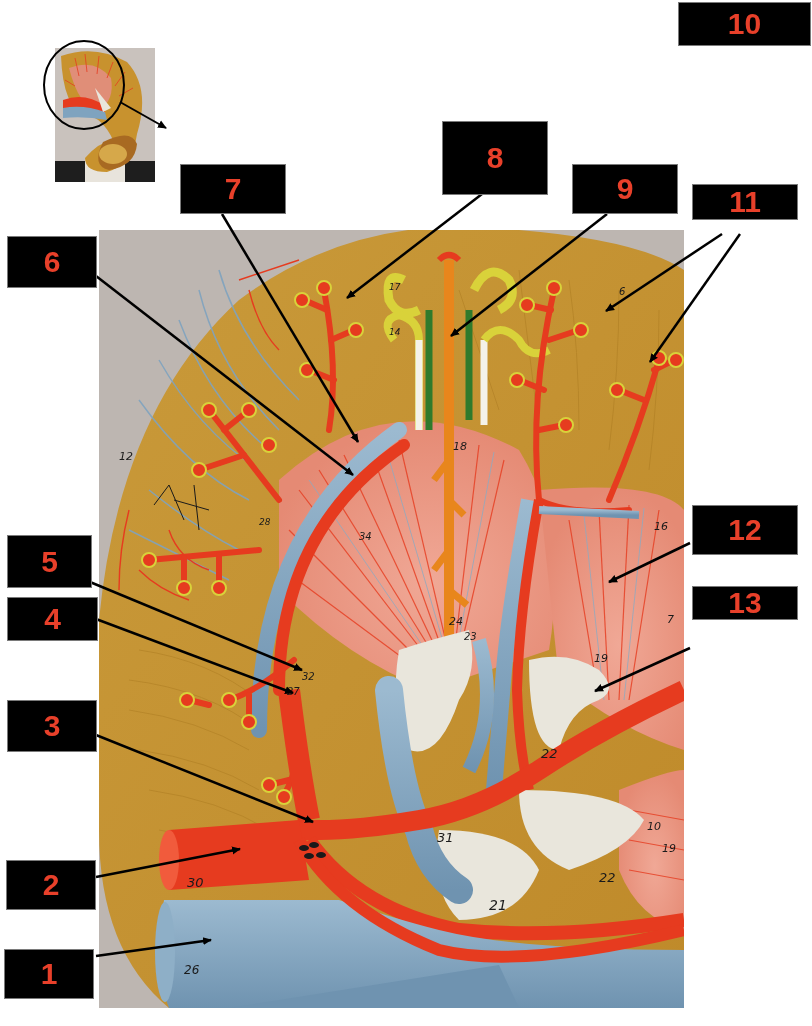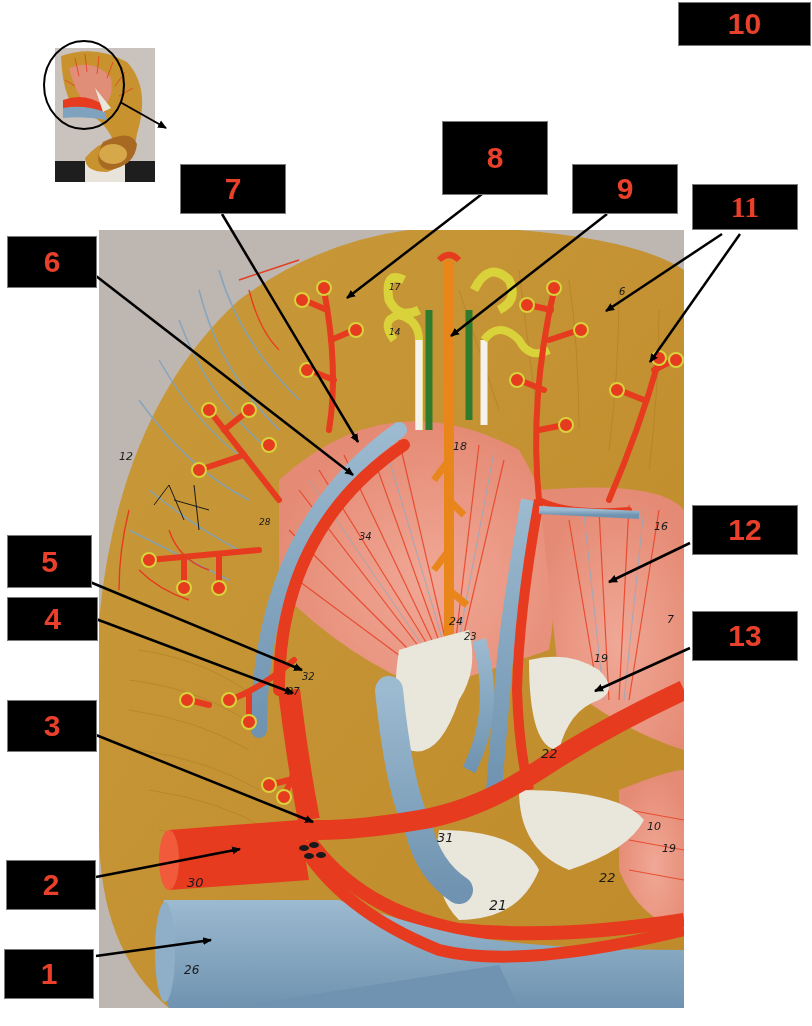--- a/index.html
+++ b/index.html
@@ -309,21 +309,21 @@
 </div>
 <div class="label-box" style="left:442px; top:121px; width:106px; height:74px;">
   <span class="label-text">8</span>
 </div>
 <div class="label-box" style="left:572px; top:164px; width:106px; height:50px;">
   <span class="label-text">9</span>
 </div>
 <div class="label-box" style="left:678px; top:2px; width:133px; height:44px;">
   <span class="label-text">10</span>
 </div>
-<div class="label-box" style="left:692px; top:184px; width:106px; height:46px;font-family:Liberation Serif, serif;">
+<div class="label-box" style="left:692px; top:184px; width:106px; height:36px;">
   <span class="label-text">11</span>
 </div>
 <div class="label-box" style="left:692px; top:505px; width:106px; height:50px;">
   <span class="label-text">12</span>
 </div>
-<div class="label-box" style="left:692px; top:611px; width:106px; height:50px;">
+<div class="label-box" style="left:692px; top:586px; width:106px; height:34px;">
   <span class="label-text">13</span>
 </div>
 
 </body></html>

